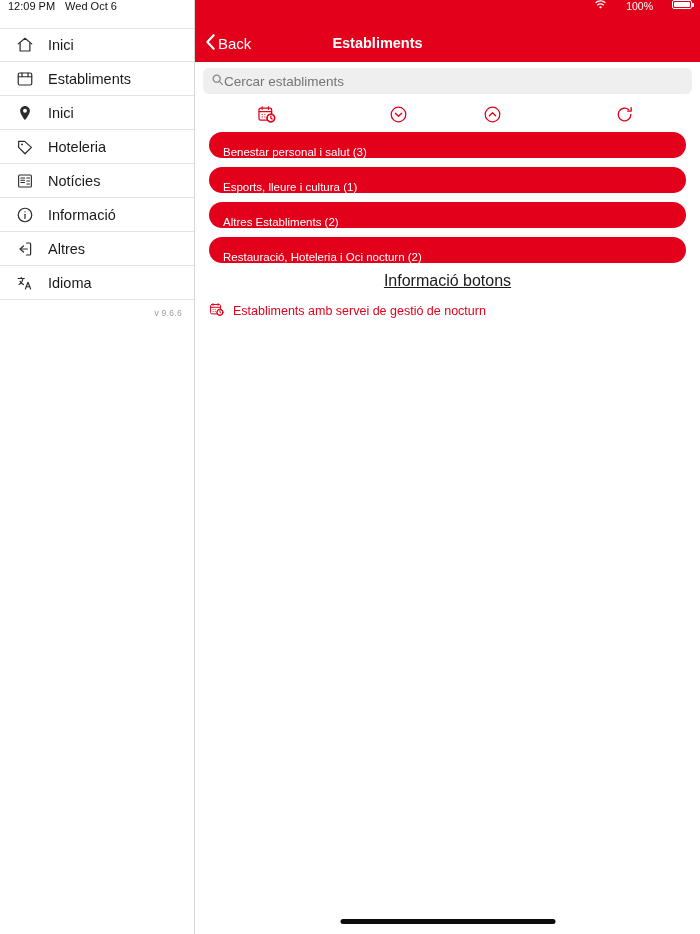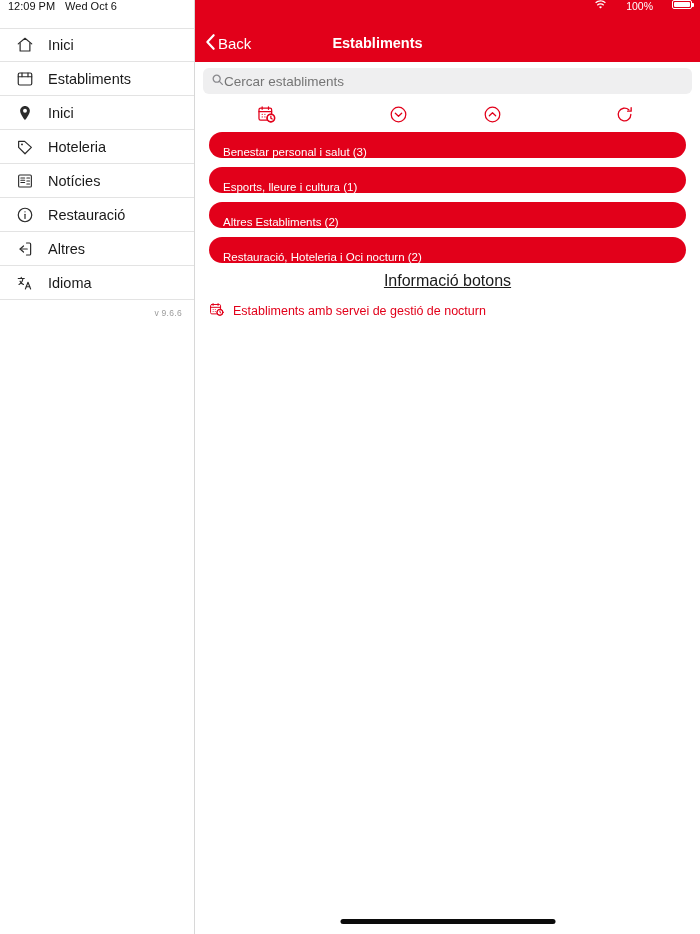--- a/index.html
+++ b/index.html
@@ -288,21 +288,21 @@
       </div>
 
       <div class="nav-item">
         <span class="nav-icon">
           <svg width="18" height="18" viewBox="0 0 24 24" fill="none" stroke="#2b2b2b" stroke-width="1.6" stroke-linecap="round">
               <circle cx="12" cy="12" r="9"></circle>
               <path d="M12 11v5.5"></path>
               <circle cx="12" cy="7.8" r="0.9" fill="#2b2b2b" stroke="none"></circle>
             </svg>
         </span>
-        <span>Restauració</span>
+        <span>Informació</span>
       </div>
 
       <div class="nav-item">
         <span class="nav-icon">
           <svg width="18" height="18" viewBox="0 0 24 24" fill="none" stroke="#2b2b2b" stroke-width="1.6" stroke-linecap="round" stroke-linejoin="round">
               <path d="M14 4h4a1.5 1.5 0 0 1 1.5 1.5v13A1.5 1.5 0 0 1 18 20h-4"></path>
               <path d="M10 8 5.5 12 10 16"></path>
               <path d="M5.5 12H15"></path>
             </svg>
         </span>

